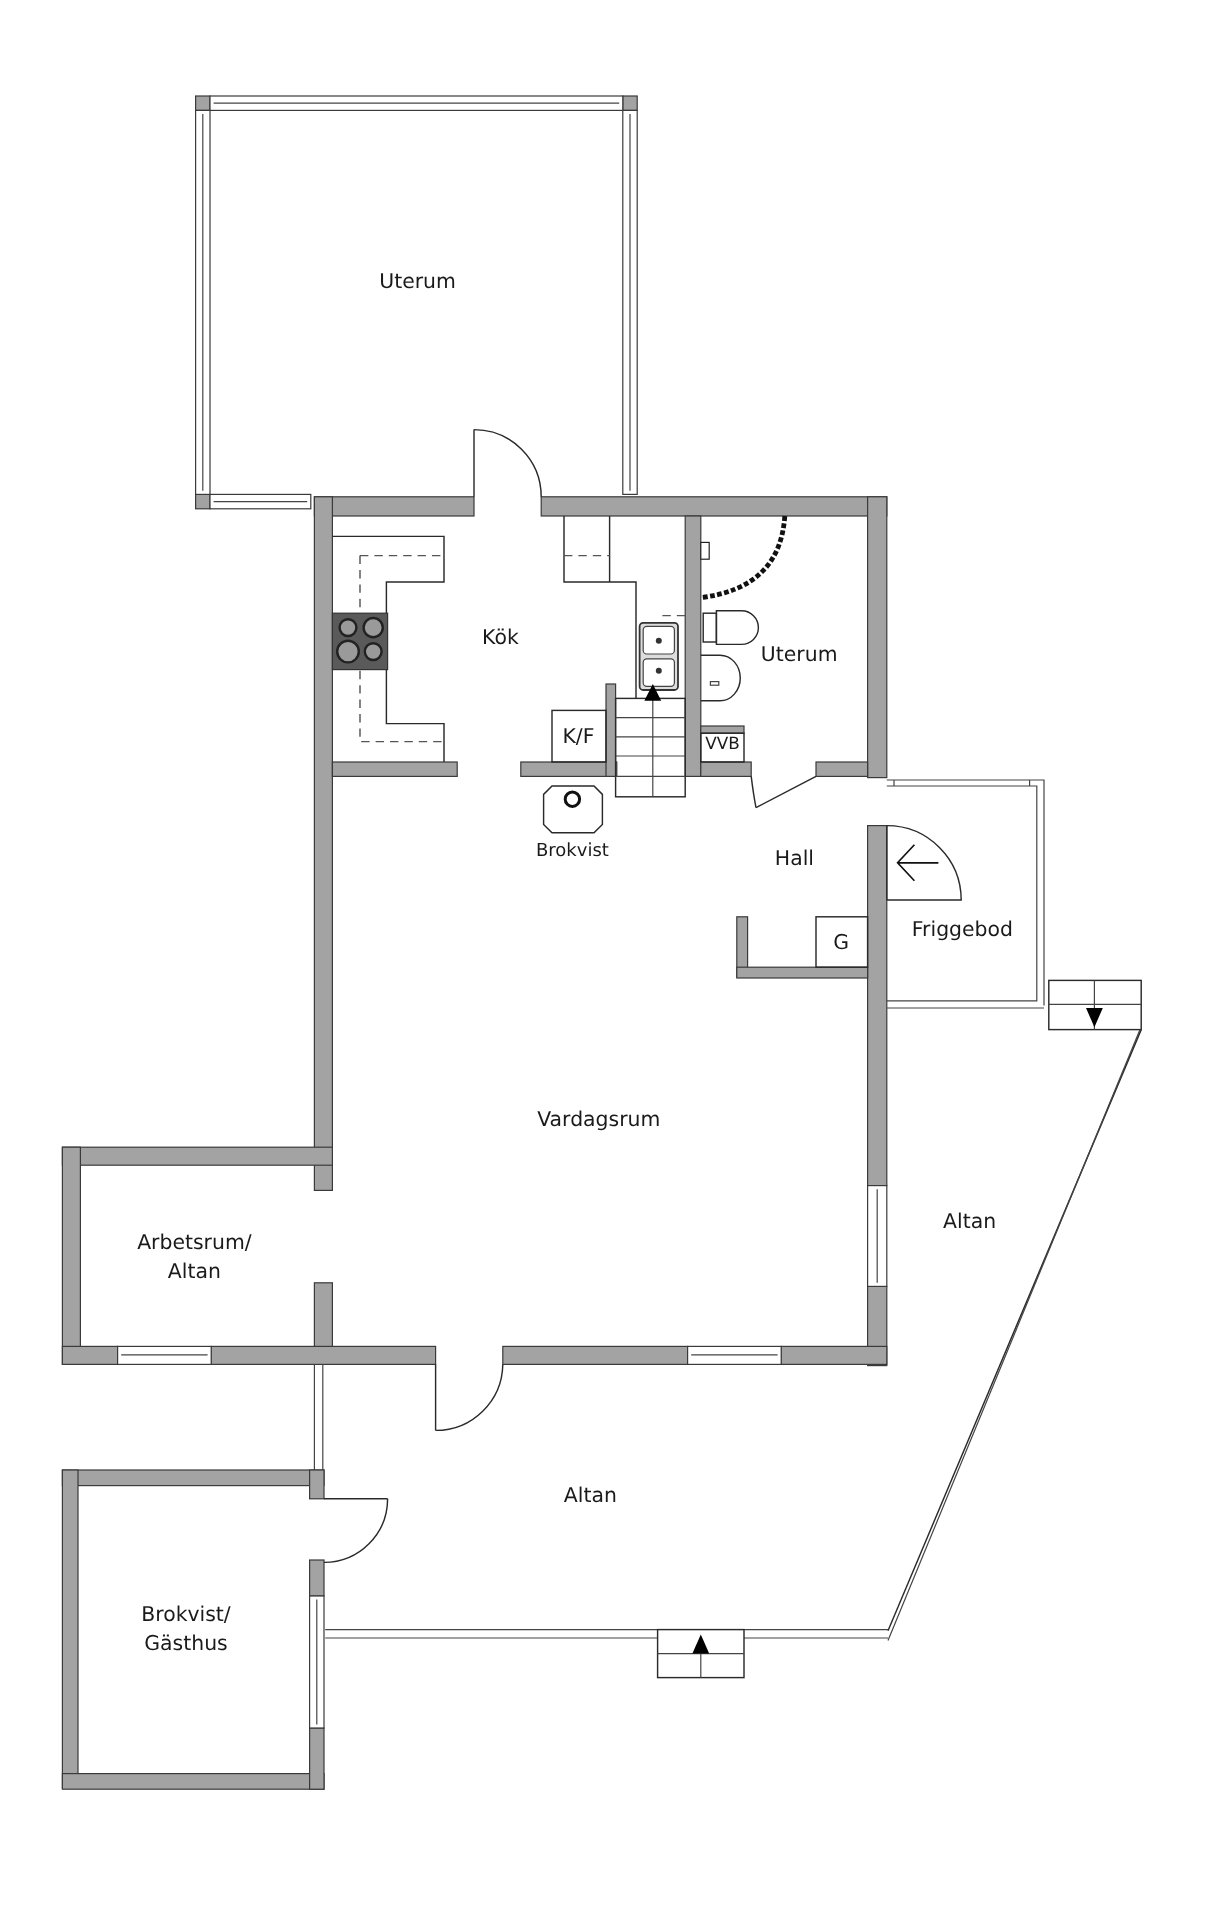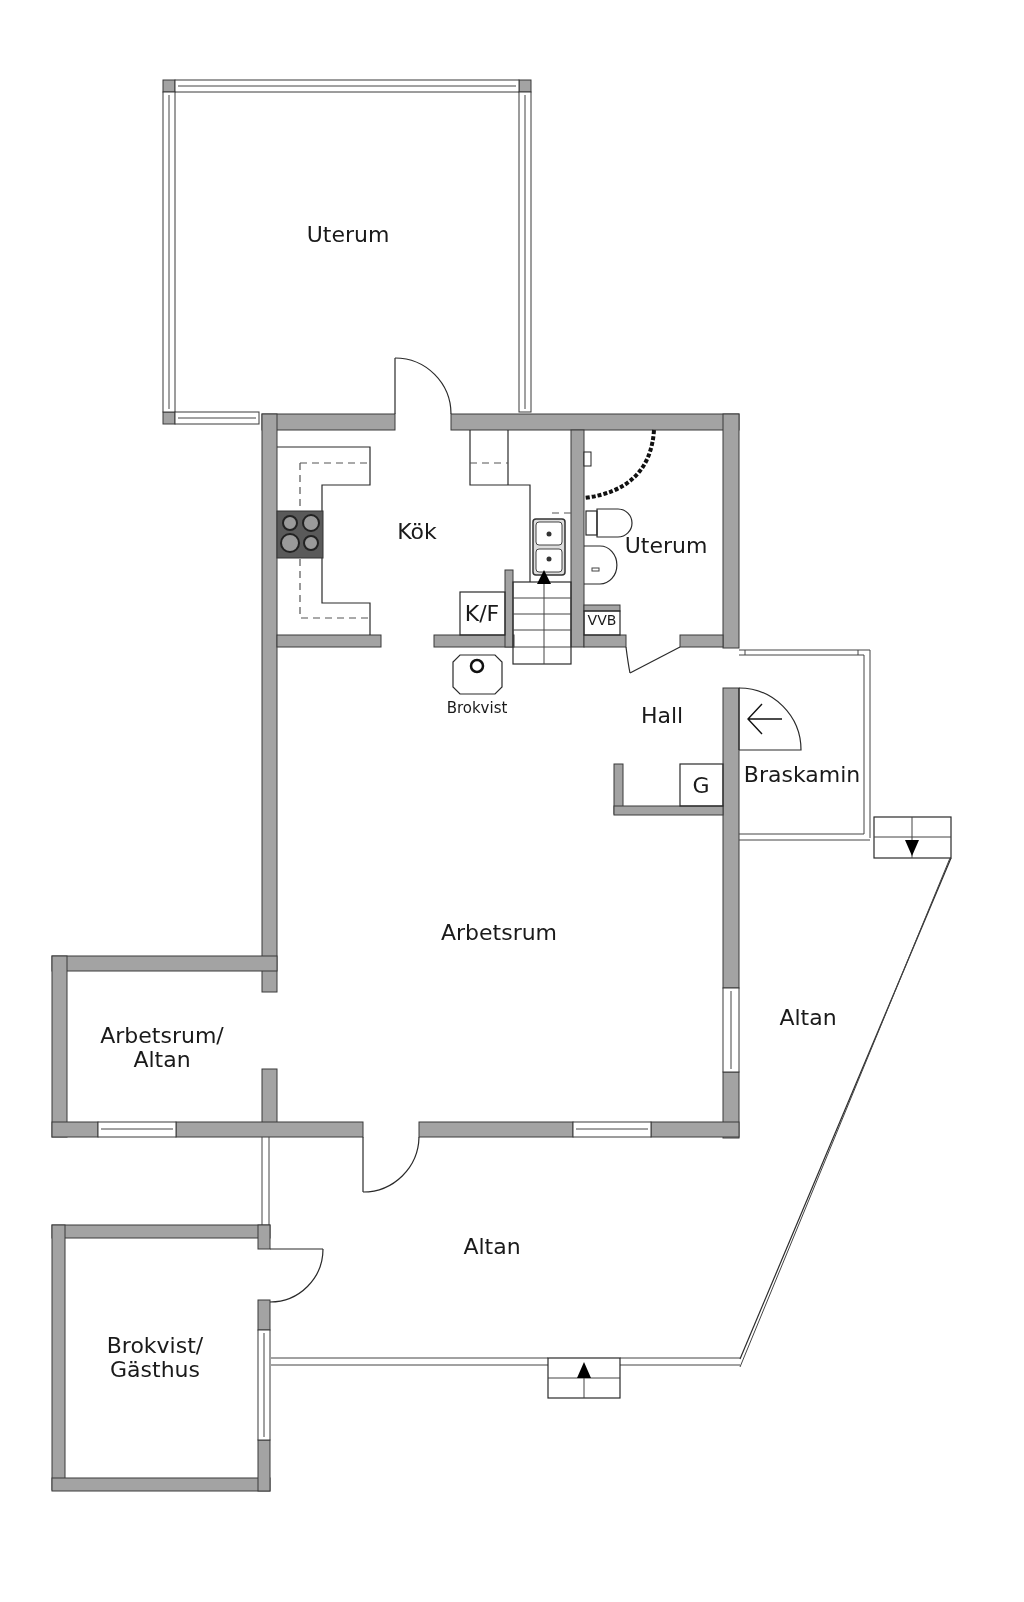--- a/index.html
+++ b/index.html
@@ -3,21 +3,21 @@
 <meta charset="utf-8">
 <style>
   html, body { margin:0; padding:0; background:#ffffff; }
   body { width:1024px; height:1602px; position:relative; overflow:hidden; font-family:"DejaVu Sans", sans-serif; }
   #plan { position:absolute; left:0; top:0; width:1024px; height:1602px; }
   .wall { fill:#a3a3a3; stroke:#3a3a3a; stroke-width:1; }
   .line { fill:none; stroke:#2a2a2a; stroke-width:1.2; }
   .thin { fill:none; stroke:#444; stroke-width:1; }
   .win { fill:#ffffff; stroke:#3a3a3a; stroke-width:1; }
   .dash { fill:none; stroke:#555; stroke-width:1.2; stroke-dasharray:7 5; }
-  .label { position:absolute; font-family:"DejaVu Sans", sans-serif; font-size:22px; color:#1a1a1a; text-align:center; line-height:24px; white-space:nowrap; transform:translate(-50%,-50%); }
+  .label { position:absolute; font-family:"DejaVu Sans", sans-serif; font-size:17px; color:#1a1a1a; text-align:center; line-height:24px; white-space:nowrap; transform:translate(-50%,-50%); }
   .small { font-size:16px; }
 </style>
 </head>
 <body>
 
 <svg id="plan" viewBox="0 0 1024 1602" xmlns="http://www.w3.org/2000/svg">
 
   <g>
     <rect class="wall" x="163" y="80" width="12" height="12"></rect>
     <rect class="wall" x="519" y="80" width="12" height="12"></rect>
@@ -197,22 +197,22 @@
   <g>
     <line class="line" x1="270" y1="1249" x2="323" y2="1249"></line>
     <path class="line" d="M323 1249 A53 53 0 0 1 270 1302"></path>
   </g>
 </svg>
 
 <div class="label" style="left:348px;top:235px">Uterum</div>
 <div class="label" style="left:417px;top:532px">Kök</div>
 <div class="label" style="left:666px;top:546px">Uterum</div>
 <div class="label" style="left:662px;top:716px">Hall</div>
-<div class="label" style="left:802px;top:775px">Braskamin</div>
-<div class="label" style="left:499px;top:933px">Arbetsrum</div>
+<div class="label" style="left:802px;top:775px">Friggebod</div>
+<div class="label" style="left:499px;top:933px">Vardagsrum</div>
 <div class="label" style="left:162px;top:1048px">
   <div>Arbetsrum/</div>
   <div>Altan</div>
 </div>
 <div class="label" style="left:808px;top:1018px">Altan</div>
 <div class="label" style="left:492px;top:1247px">Altan</div>
 <div class="label" style="left:155px;top:1358px">
   <div>Brokvist/</div>
   <div>Gästhus</div>
 </div>

